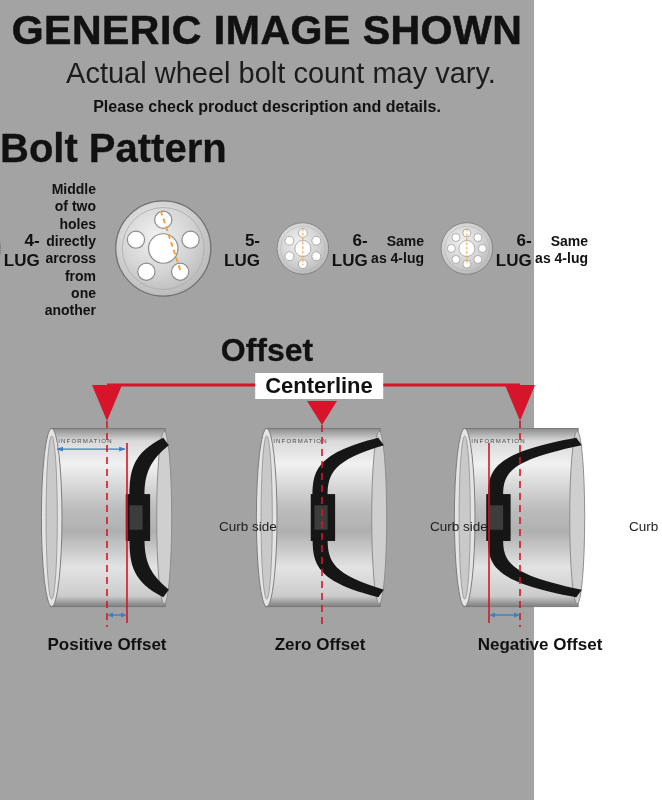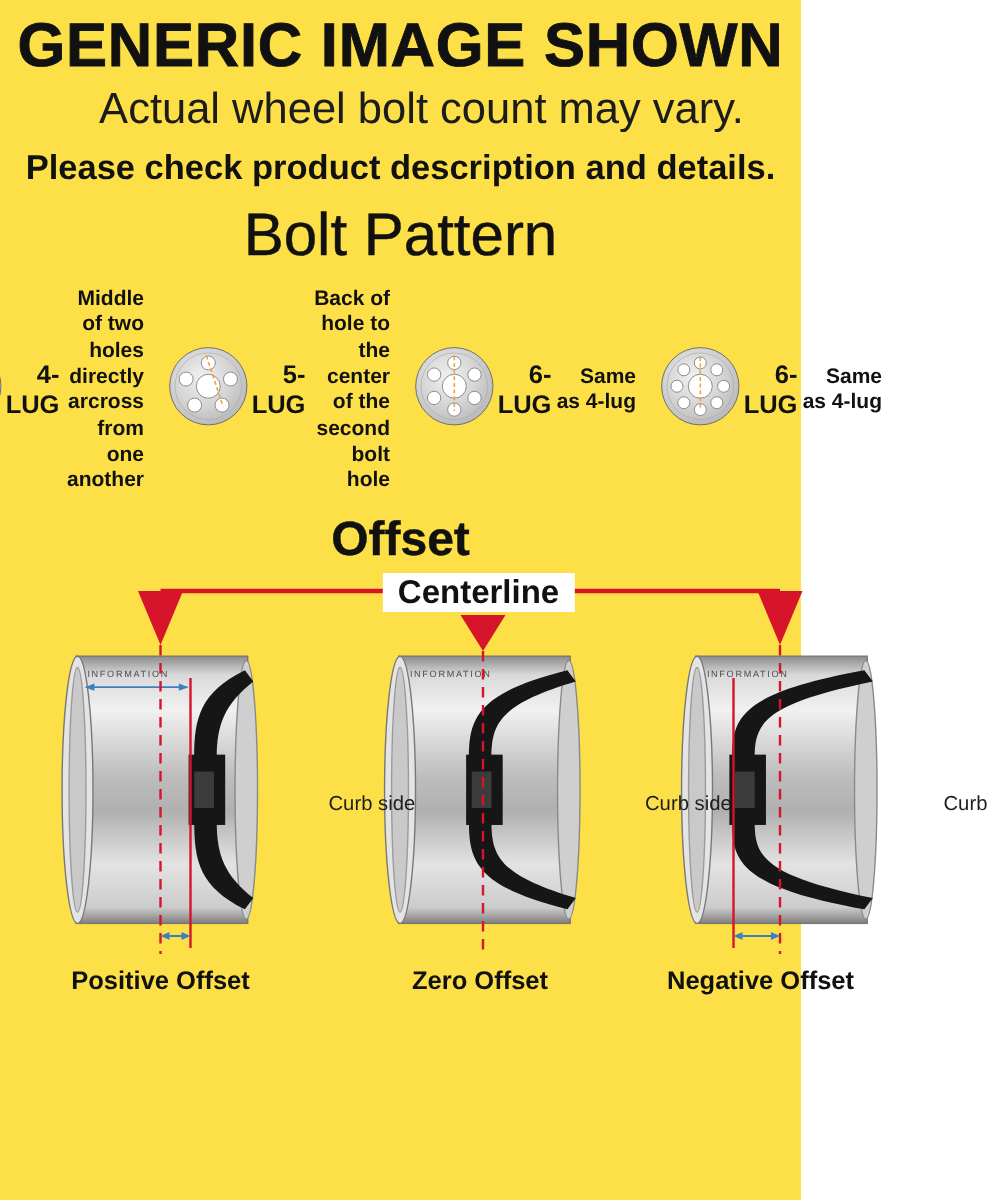--- a/index.html
+++ b/index.html
@@ -1,30 +1,30 @@
 <!DOCTYPE html>
 <html><head>
 <meta charset="utf-8">
 <style>
   * { margin:0; padding:0; box-sizing:border-box; }
   html,body { background:#fff; }
   body {
     width:662px; height:800px; overflow:hidden;
     font-family:"Liberation Sans", sans-serif; color:#111;
   }
-  .page { position:relative; width:534px; height:800px; background:#fde047; }
+  .page { position:relative; width:534px; height:800px; background:#a3a3a3; }
 
   
   .header { text-align:center; padding-top:8px; }
   .title  { font-size:41px; font-weight:800; letter-spacing:.5px; line-height:1.12; -webkit-text-stroke:.6px #111; }
   .subtitle { font-size:29px; font-weight:400; margin-top:3px; color:#1c1c1c;padding-left:28px; }
-  .note   { font-size:23px; font-weight:700; margin-top:8px; }
+  .note   { font-size:16px; font-weight:700; margin-top:8px; }
 
   
-  .bolt-heading { text-align:center; font-size:40px; font-weight:400; margin-top:10px; -webkit-text-stroke:.3px #111; }
+  .bolt-heading { text-align:left; font-size:40px; font-weight:700; margin-top:10px; -webkit-text-stroke:.3px #111; }
   .bolt-row { display:flex; justify-content:center; gap:14px; margin-top:6px; }
   .bolt-col { width:150px; display:flex; align-items:center; text-align:right; }
   .bolt-label { font-size:17px; font-weight:700; margin-top:5px; }
   .bolt-desc  { font-size:14px; line-height:1.24; margin-top:4px; width:122px;font-weight:bold; }
 
   
   .offset-heading { text-align:center; font-size:32px; font-weight:700; margin-top:12px; -webkit-text-stroke:.3px #111; }
   .offset-diagram { position:relative; width:662px; height:296px; margin-top:2px; }
   .overlay { position:absolute; left:0; top:0; z-index:3; pointer-events:none; }
   .centerline-label {
@@ -35,21 +35,21 @@
   .xwheel-group.g1 { left:32px; }
   .xwheel-group.g2 { left:247px; }
   .xwheel-group.g3 { left:445px; }
   .curb-label { position:absolute; top:148px; font-size:13.5px; color:#1e1e1e; z-index:2; white-space:nowrap;margin-left:32px; }
   .curb-label.c1 { left:187px; }
   .curb-label.c2 { left:398px; }
   .curb-label.c3 { left:597px; }
   .offset-label { position:absolute; top:264px; transform:translateX(-50%); font-size:17px; font-weight:700; white-space:nowrap; }
   .offset-label.l1 { left:107px; }
   .offset-label.l2 { left:320px; }
-  .offset-label.l3 { left:507px; }
+  .offset-label.l3 { left:540px; }
 </style>
 </head>
 <body>
 
 <div class="page">
 
   <svg width="0" height="0" style="position:absolute" aria-hidden="true">
     <defs>
       <radialGradient id="wheelFace" cx="42%" cy="38%" r="75%">
         <stop offset="0%" stop-color="#f1f1f1"></stop>
@@ -110,21 +110,20 @@
             <circle cx="31.7" cy="54.2" r="10.5"></circle>
           <circle cx="44.4" cy="93.3" r="10.5"></circle>
             <circle cx="85.6" cy="93.3" r="10.5"></circle>
           <circle cx="98.3" cy="54.2" r="10.5"></circle>
         </g>
         <g stroke="#f2a33c" stroke-width="2.4" stroke-dasharray="6 4" fill="none">
           <line x1="62" y1="19" x2="86" y2="92" stroke="#f2a33c"></line>
         </g>
       </svg>
       <div class="bolt-label">5-LUG</div>
-      <div class="bolt-desc">Back of hole to the center of the second bolt hole</div>
     </div>
 
     <div class="bolt-col">
       <svg width="125" height="125" viewBox="0 0 130 130">
         <circle cx="65" cy="65" r="58" fill="url(#wheelFace)" stroke="#6e6e6e" stroke-width="1.5"></circle>
         <circle cx="65" cy="65" r="50" fill="none" stroke="#ababab" stroke-width="1"></circle>
         <circle cx="65" cy="65" r="18" fill="#ffffff" stroke="#8c8c8c" stroke-width="1.5"></circle>
         <g fill="#ffffff" stroke="#8c8c8c" stroke-width="1.5">
           <circle cx="65" cy="30" r="10"></circle>
             <circle cx="34.7" cy="47.5" r="10"></circle>

